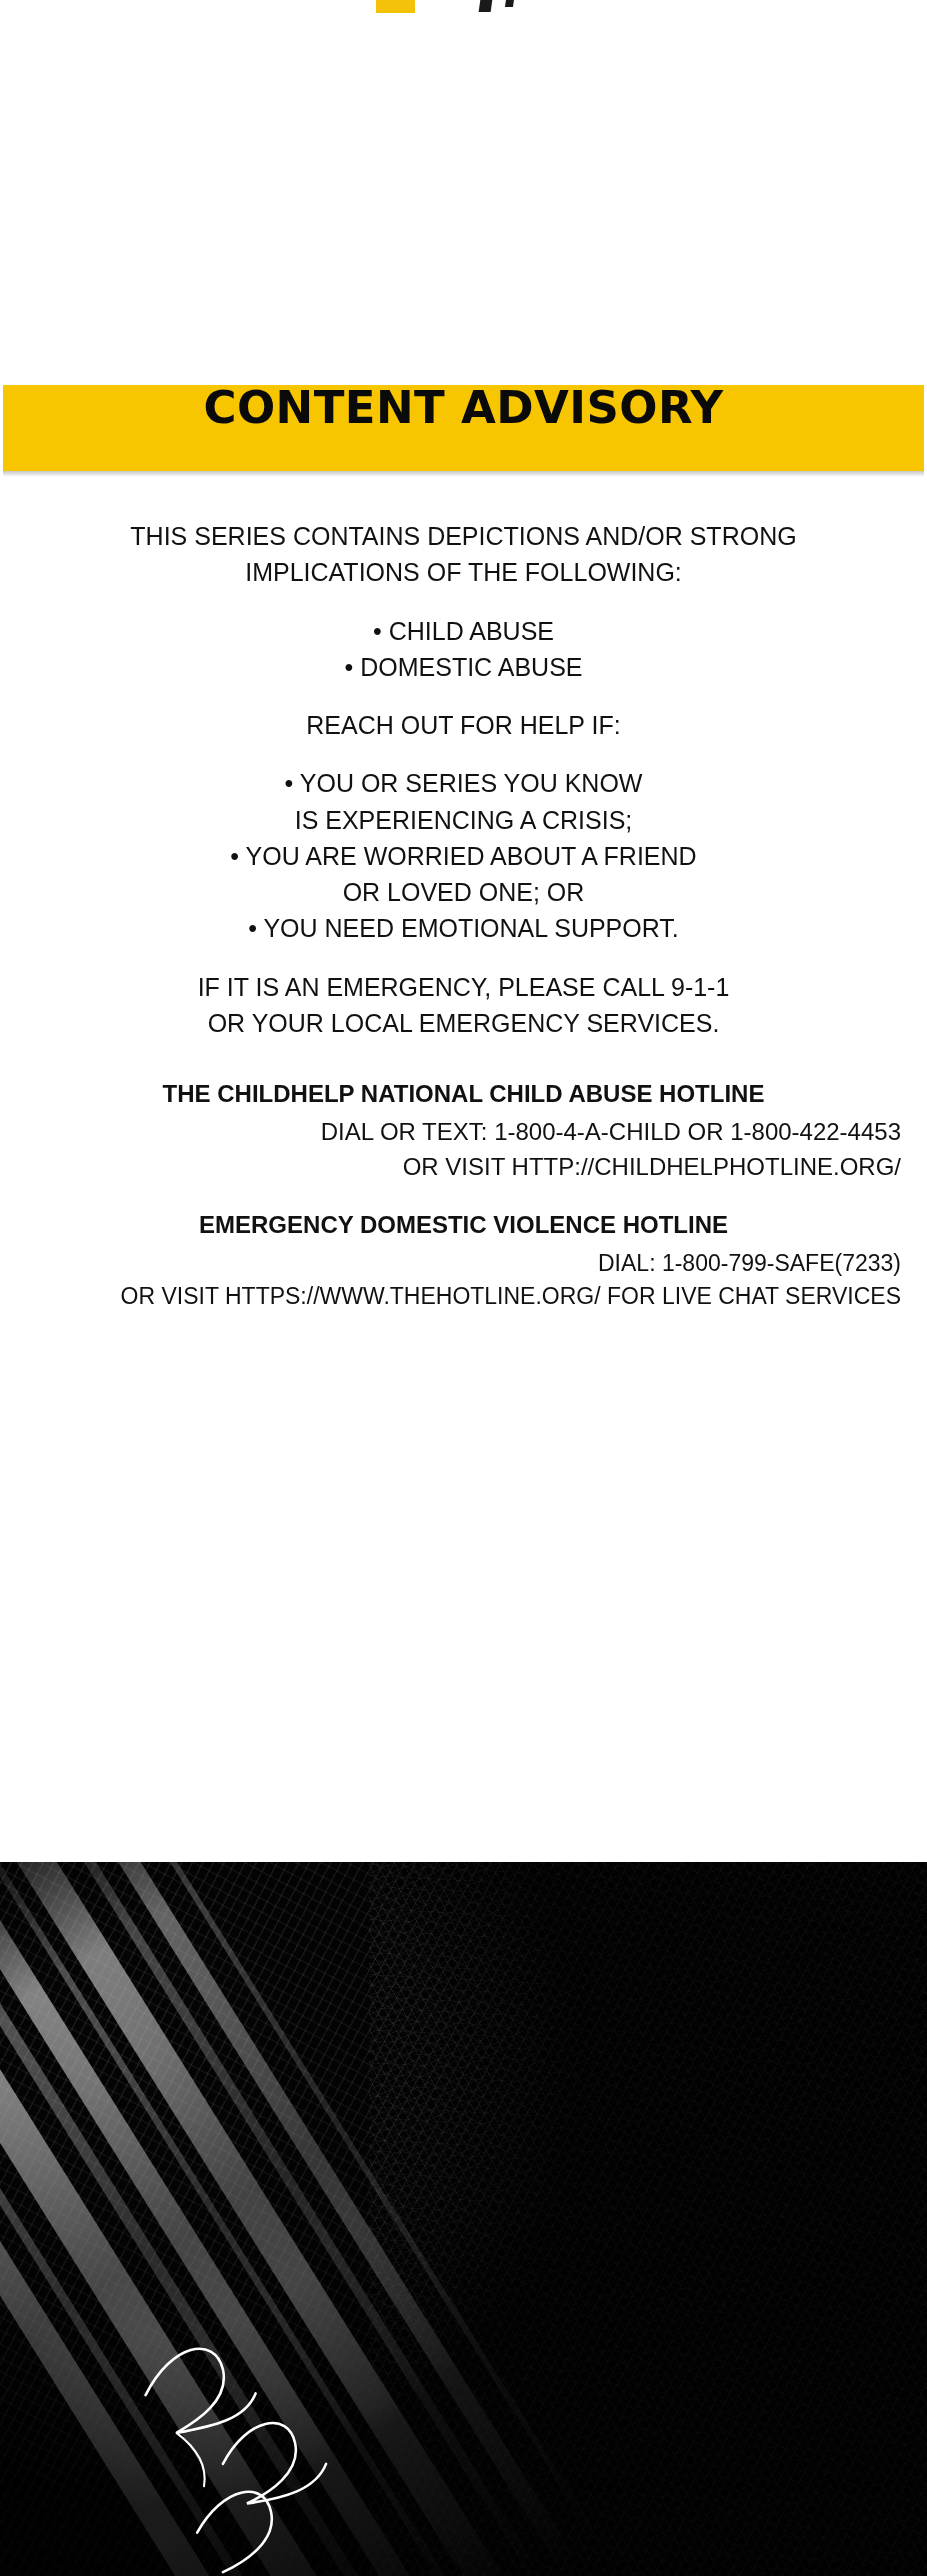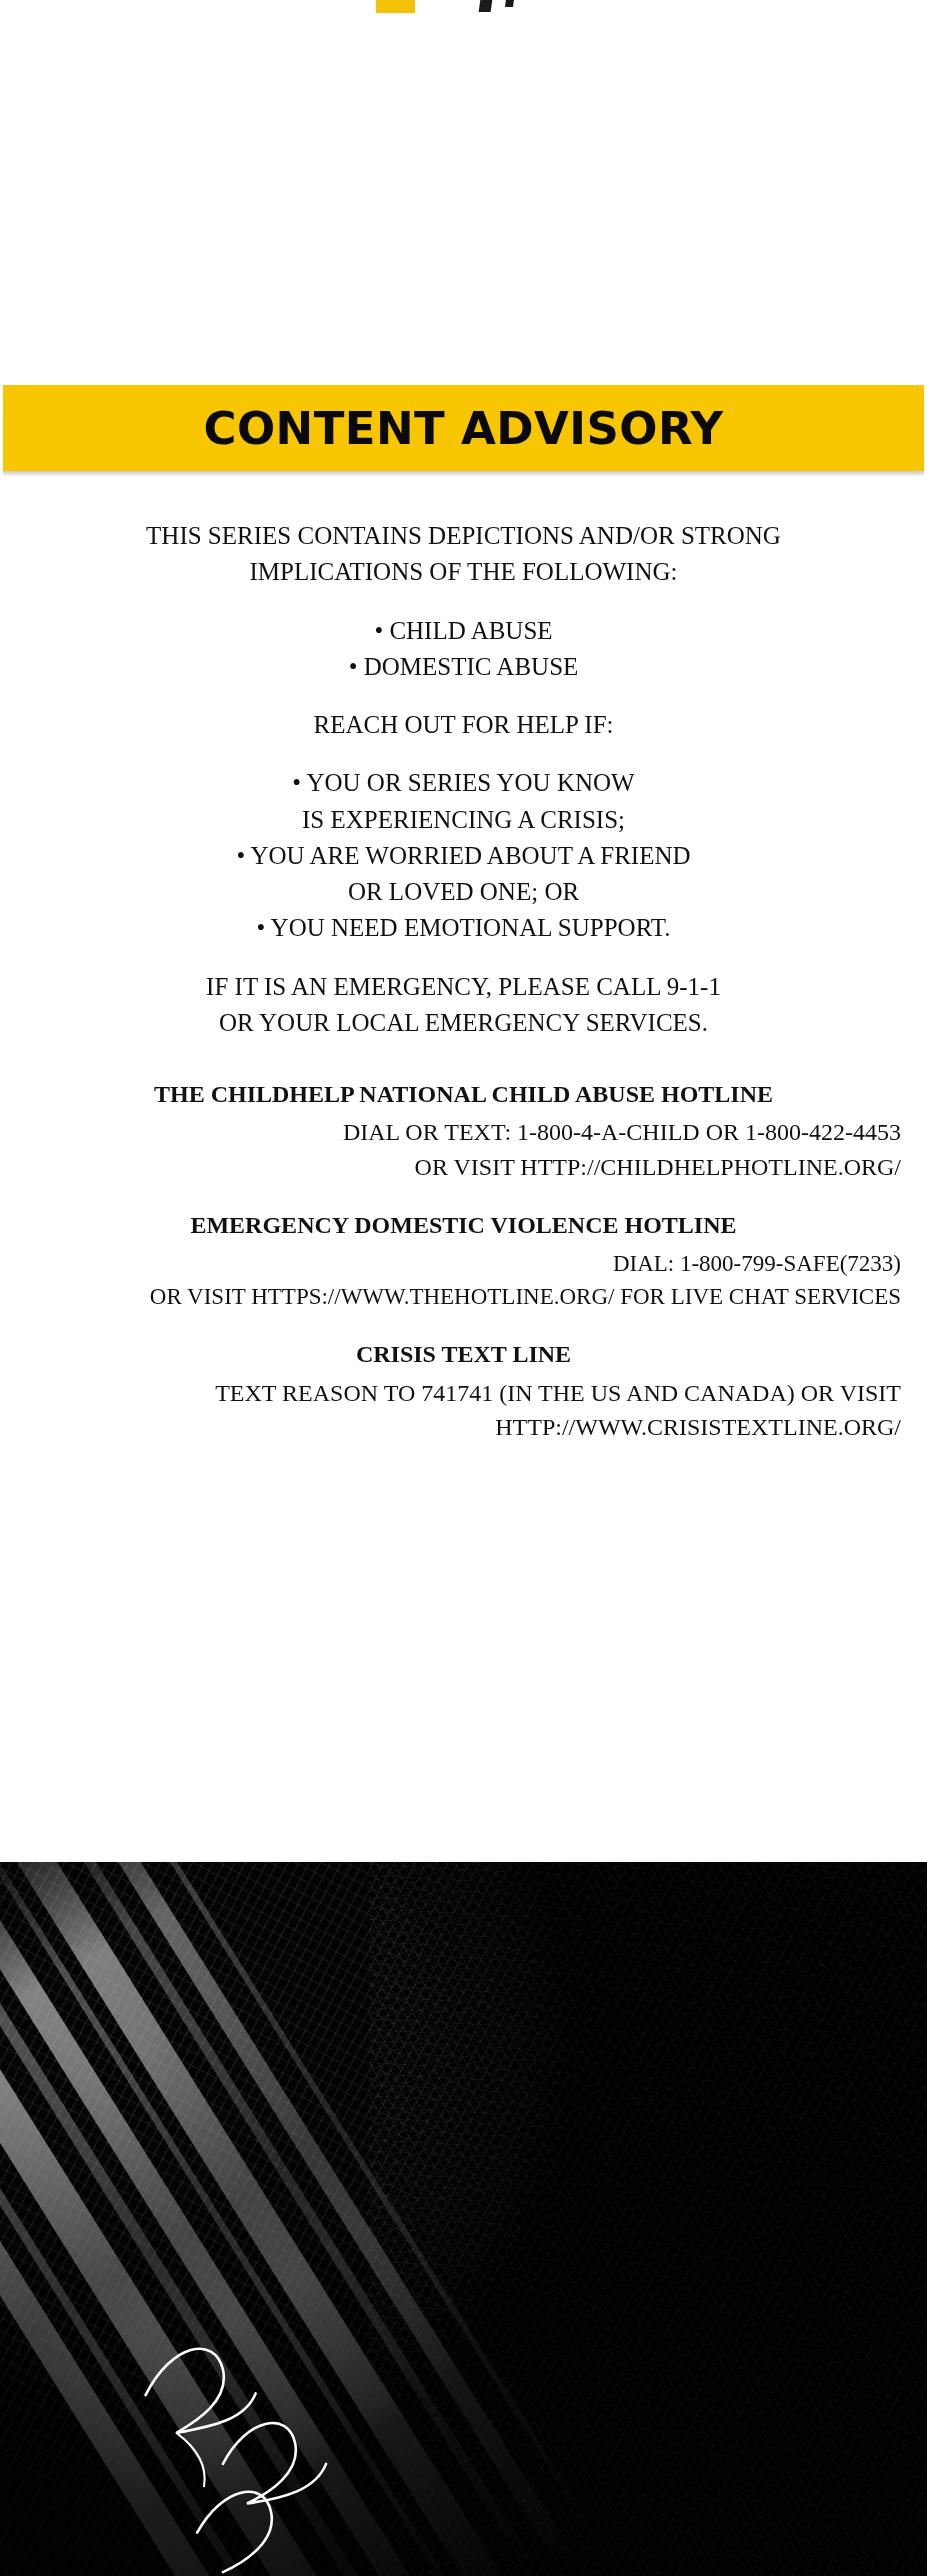--- a/index.html
+++ b/index.html
@@ -73,42 +73,41 @@
     width: 927px;
     background: #ffffff;
   }
 
   .title-band {
     position: relative;
     margin: 0 3.4px;
     background: #f7c600;
     height: 86px;
     display: flex;
-    align-items: center;
     justify-content: center;
   }
   .title-band .title {
     font-family: "DejaVu Sans", sans-serif;
     font-weight: bold;
     font-size: 45px;
     letter-spacing: 0.4px;
     color: #0a0a0a;
     text-align: center;
     line-height: 1;
   }
   .band-shadow {
     margin: 0 3.4px;
     height: 6px;
     background: linear-gradient(to bottom, rgba(0,0,0,0.22), rgba(0,0,0,0));
   }
 
   .body-text {
     padding: 41px 26px 0 26px;
     text-align: center;
-    font-family: Liberation Serif, serif;
+    font-family: Liberation Sans, sans-serif;
     font-size: 25px;
     line-height: 1.45;
     color: #111111;
   }
 
   .para {
     margin: 0 0 22px 0;
   }
   .para .line {
     display: block;
@@ -272,25 +271,20 @@
         <span class="line">OR VISIT HTTP://CHILDHELPHOTLINE.ORG/</span>
       </div>
 
       <div class="block wide">
         <span class="head">EMERGENCY DOMESTIC VIOLENCE HOTLINE</span>
         <span class="line">DIAL: 1-800-799-SAFE(7233)</span>
         <span class="line">OR VISIT HTTPS://WWW.THEHOTLINE.ORG/ FOR LIVE CHAT SERVICES</span>
       </div>
 
 
-      <div class="block">
-        <span class="head">CRISIS TEXT LINE</span>
-        <span class="line">TEXT REASON TO 741741 (IN THE US AND CANADA) OR VISIT</span>
-        <span class="line">HTTP://WWW.CRISISTEXTLINE.ORG/</span>
-      </div>
 
     </div>
   </div>
 
   <div class="art-panel">
     <div class="noise"></div>
     <div class="crackle"></div>
     <div class="streaks">
       <i></i>
         <i></i>

